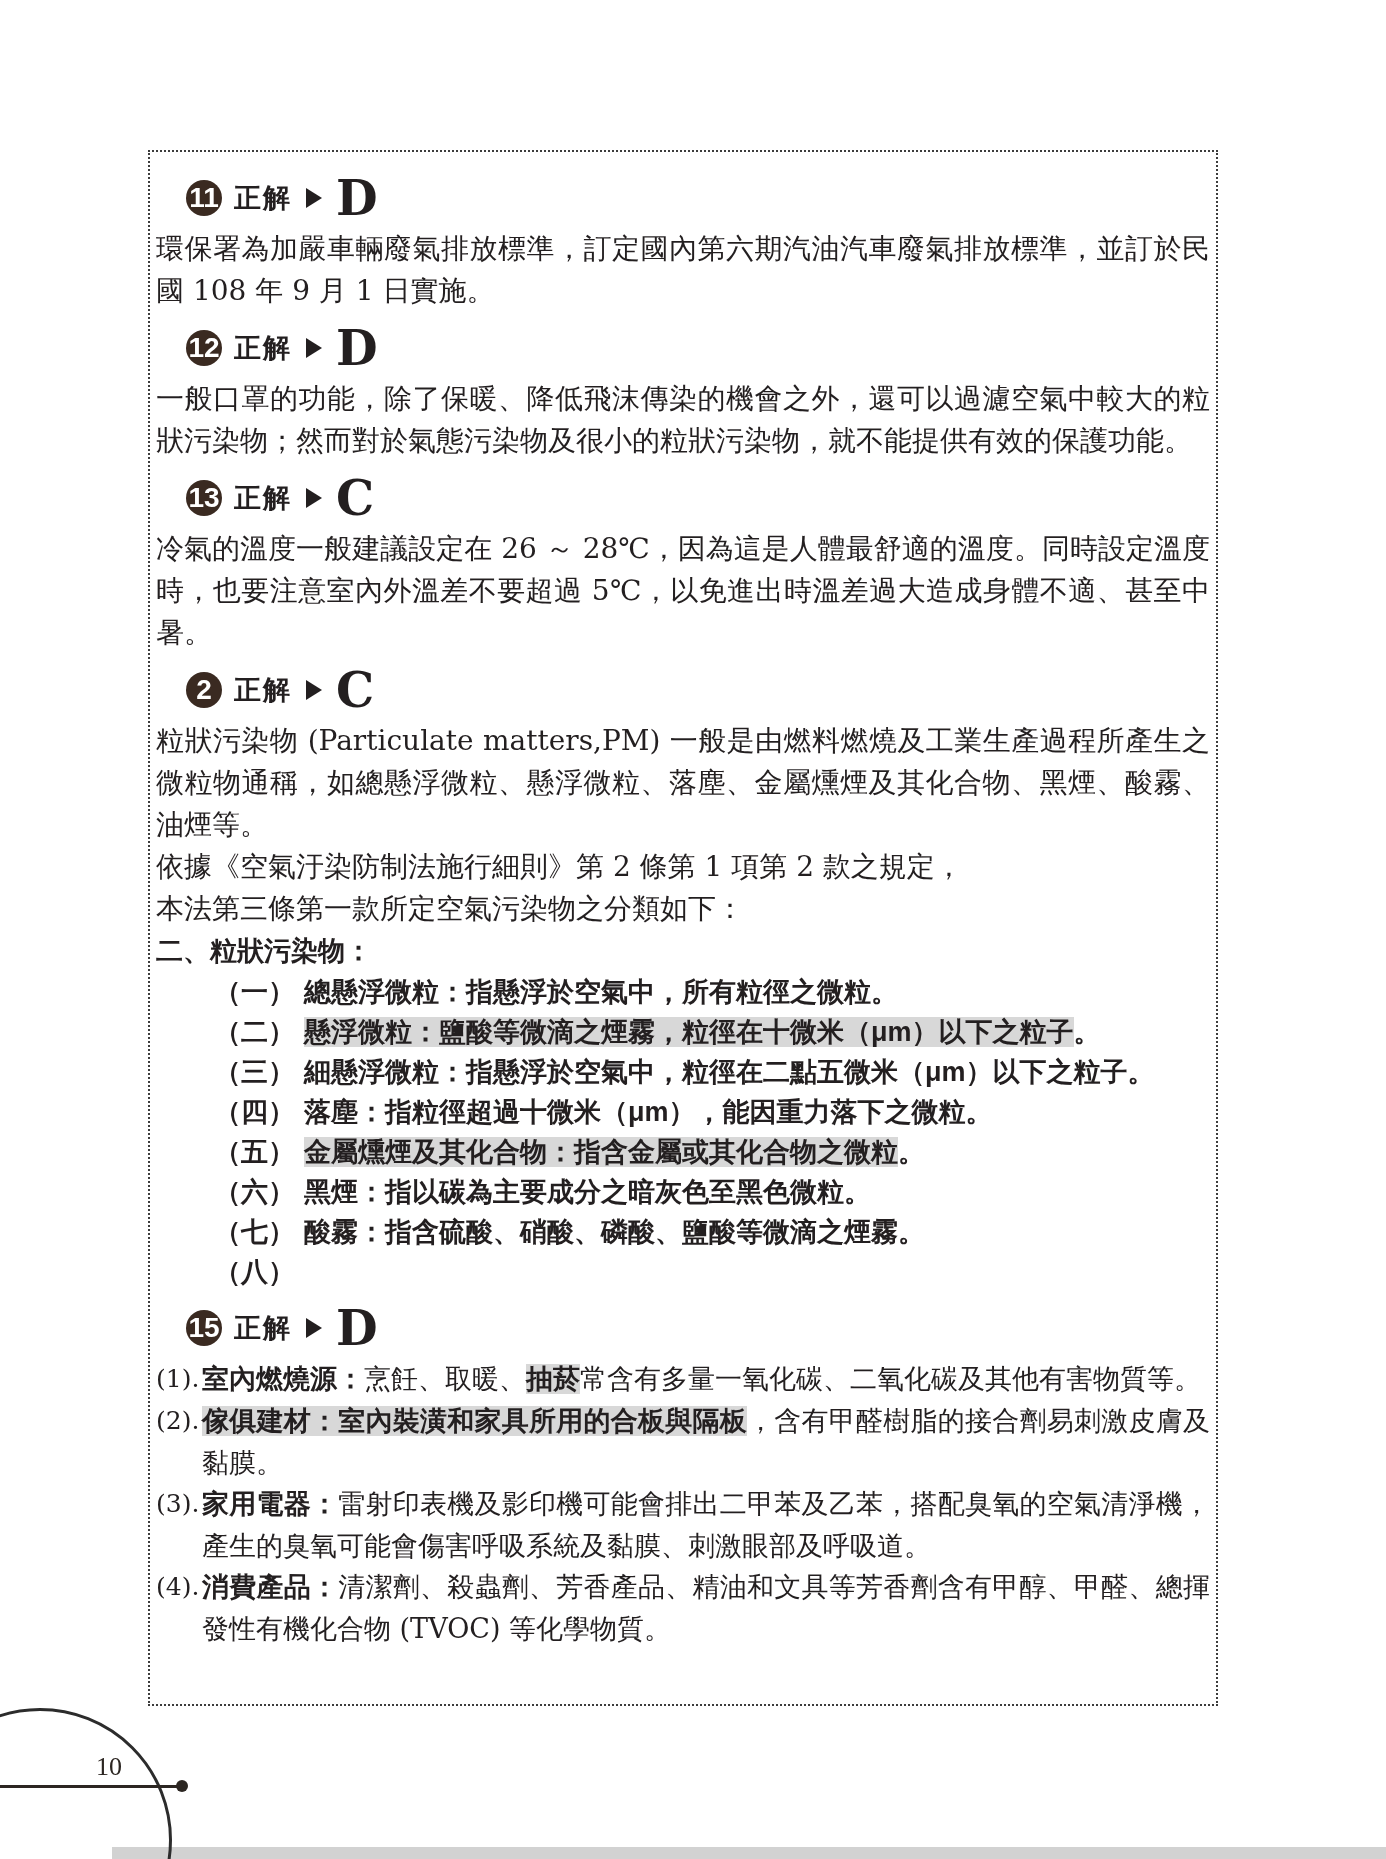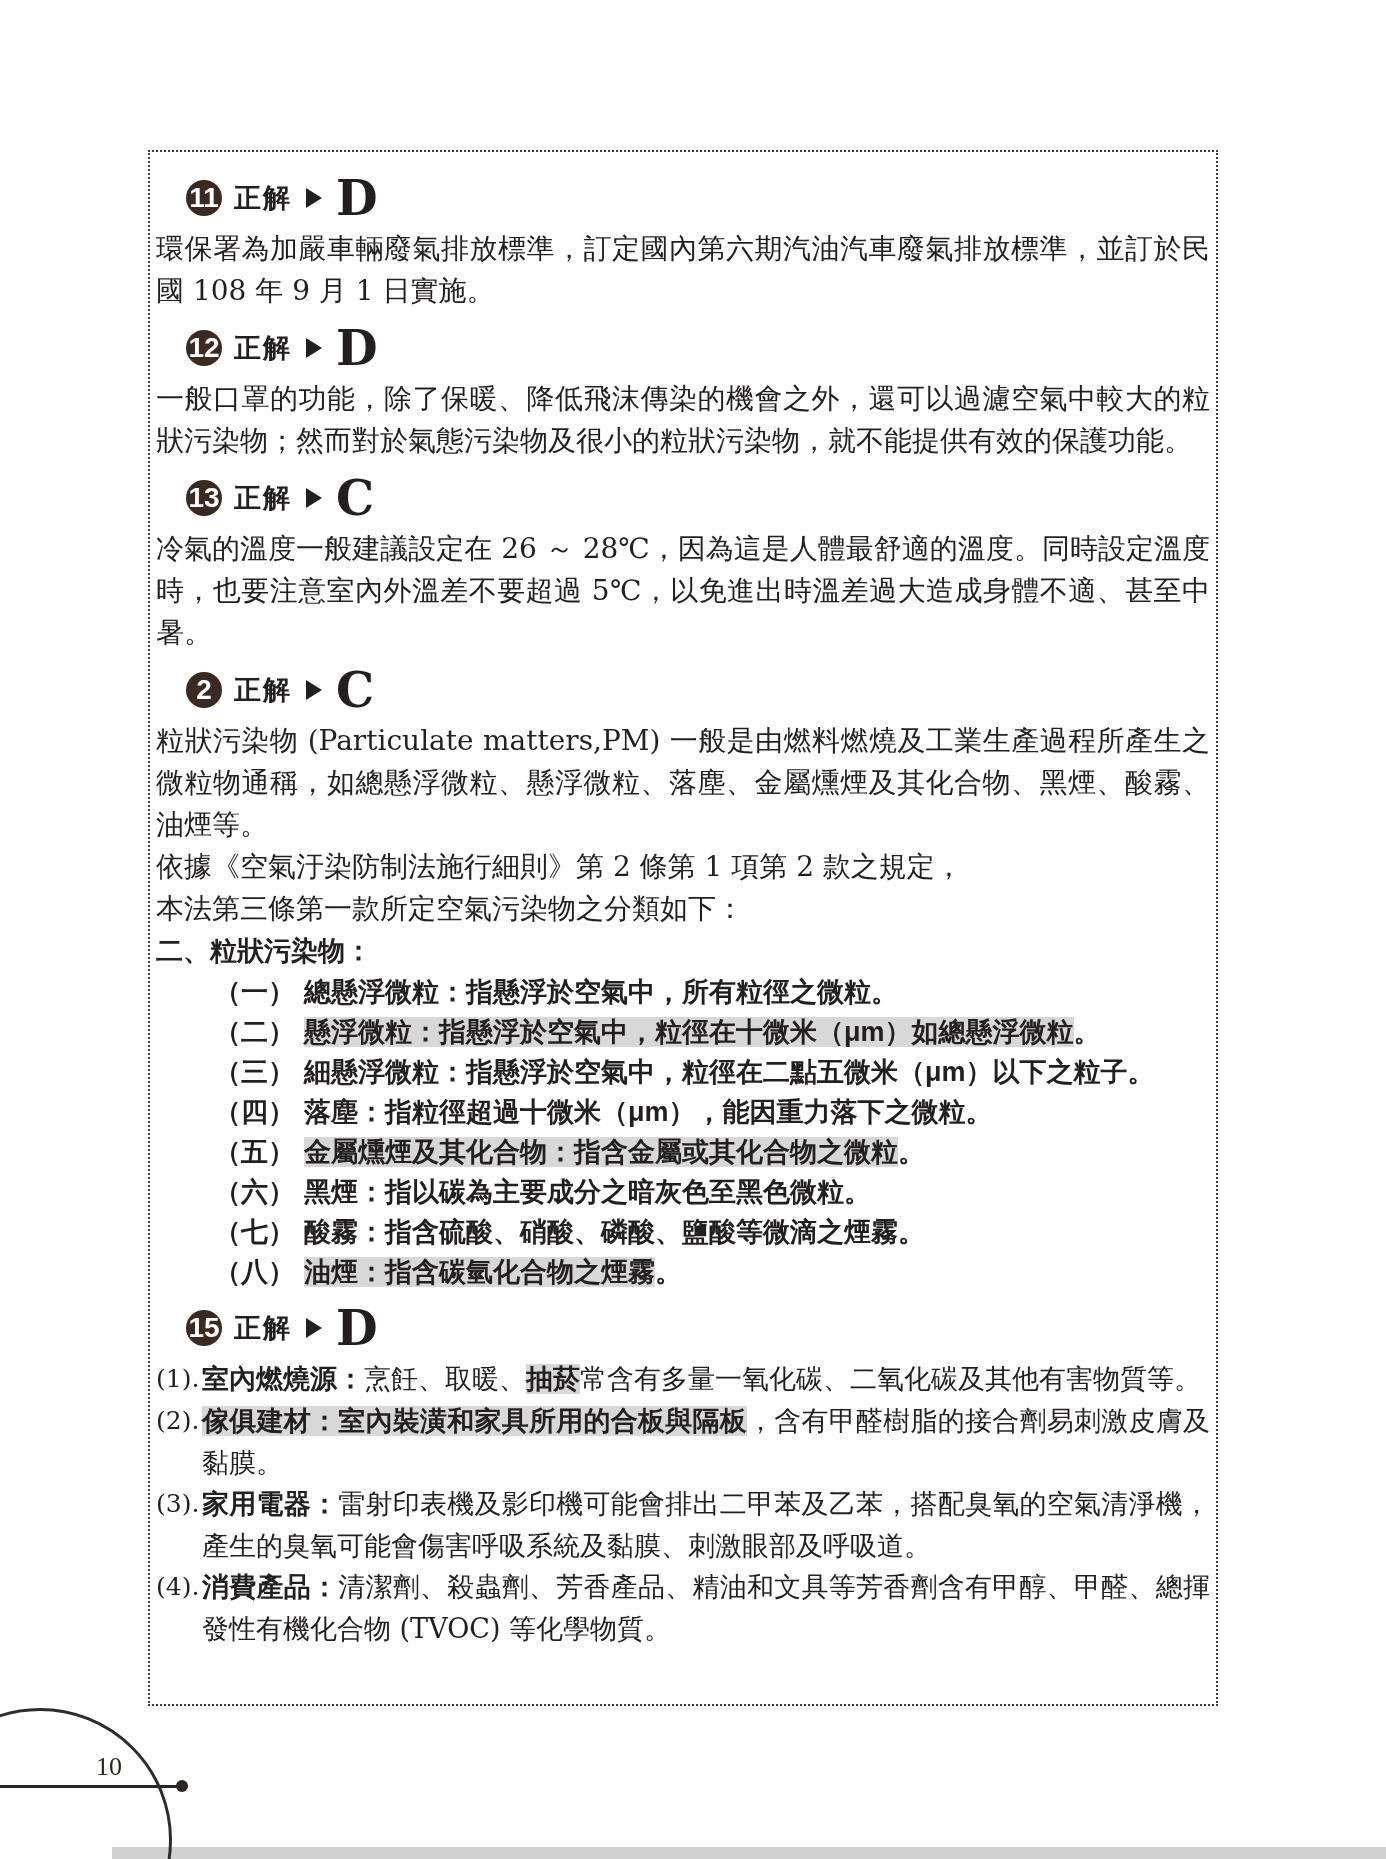--- a/index.html
+++ b/index.html
@@ -95,21 +95,21 @@
             <div class="para"><span class="">粒狀污染物 (Particulate matters,PM) 一般是由燃料燃燒及工業生產過程所產生之微粒物通稱，如總懸浮微粒、懸浮微粒、落塵、金屬燻煙及其化合物、黑煙、酸霧、油煙等。</span></div>
             <div class="para"><span class="">依據《空氣汙染防制法施行細則》第 2 條第 1 項第 2 款之規定，</span></div>
             <div class="para"><span class="">本法第三條第一款所定空氣污染物之分類如下：</span></div>
             <div class="para"><span class="b ">二、粒狀污染物：</span></div>
             <div class="cjk-li">
               <span class="marker">（一）</span>
               <span class="li-content"><span class="b ">總懸浮微粒：指懸浮於空氣中，所有粒徑之微粒。</span></span>
             </div>
             <div class="cjk-li">
               <span class="marker">（二）</span>
-              <span class="li-content"><span class="b hl">懸浮微粒：指懸浮於空氣中，粒徑在十微米（μm）如總懸浮微粒</span><span class="b ">。</span></span>
+              <span class="li-content"><span class="b hl">懸浮微粒：鹽酸等微滴之煙霧，粒徑在十微米（μm）以下之粒子</span><span class="b ">。</span></span>
             </div>
             <div class="cjk-li">
               <span class="marker">（三）</span>
               <span class="li-content"><span class="b ">細懸浮微粒：指懸浮於空氣中，粒徑在二點五微米（μm）以下之粒子。</span></span>
             </div>
             <div class="cjk-li">
               <span class="marker">（四）</span>
               <span class="li-content"><span class="b ">落塵：指粒徑超過十微米（μm），能因重力落下之微粒。</span></span>
             </div>
             <div class="cjk-li">
@@ -119,21 +119,20 @@
             <div class="cjk-li">
               <span class="marker">（六）</span>
               <span class="li-content"><span class="b ">黑煙：指以碳為主要成分之暗灰色至黑色微粒。</span></span>
             </div>
             <div class="cjk-li">
               <span class="marker">（七）</span>
               <span class="li-content"><span class="b ">酸霧：指含硫酸、硝酸、磷酸、鹽酸等微滴之煙霧。</span></span>
             </div>
             <div class="cjk-li">
               <span class="marker">（八）</span>
-              <span class="li-content"><span class="b hl">油煙：指含碳氫化合物之煙霧</span><span class="b ">。</span></span>
             </div>
           </div>
   </section>
 
   <section class="answer">
     <div class="answer-head">
       <span class="badge"><span>15</span></span>
       <span class="label">正解</span>
       <span class="arrow"></span>
       <span class="letter">D</span>

